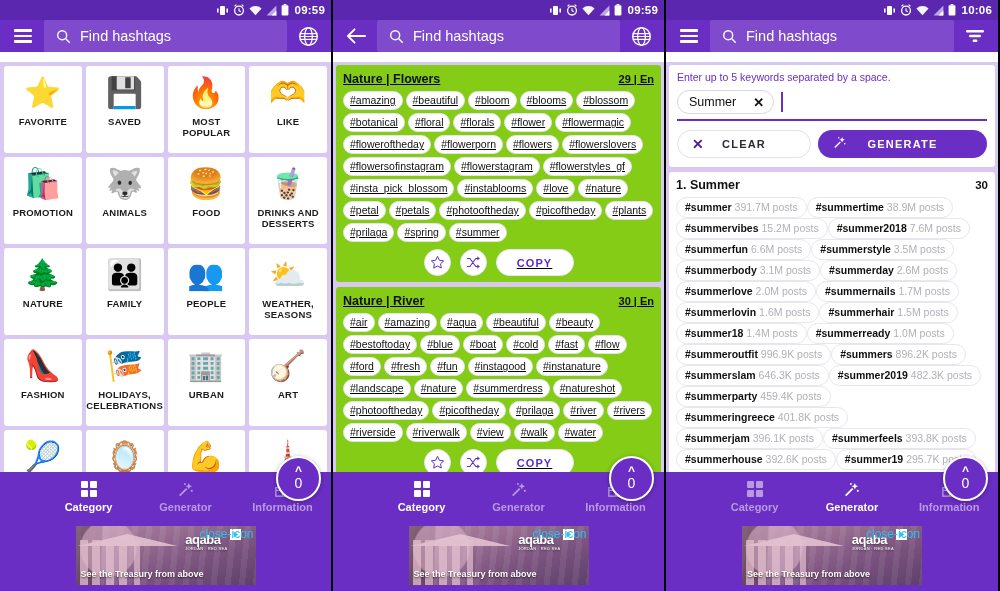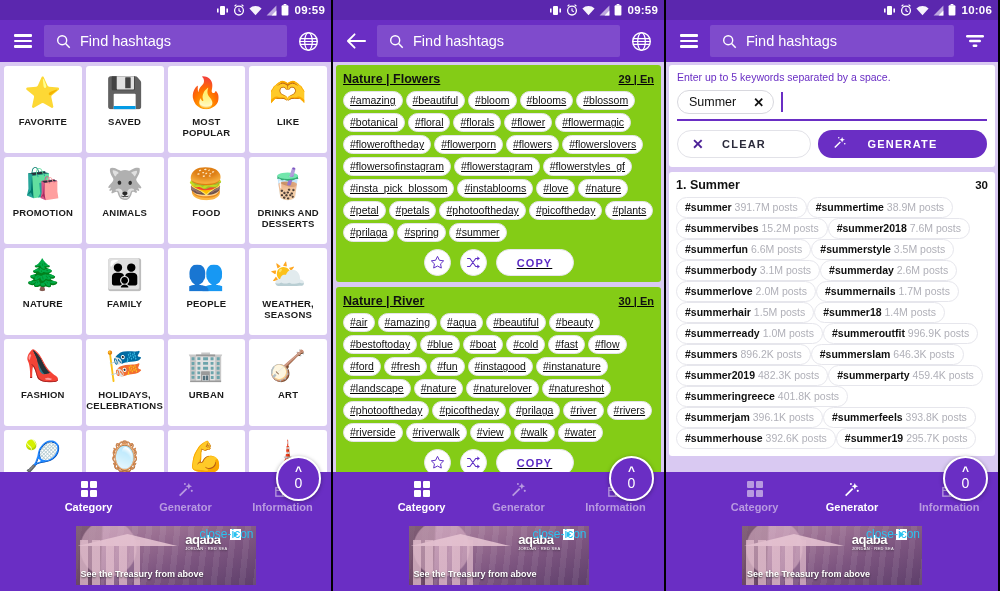--- a/index.html
+++ b/index.html
@@ -25,21 +25,21 @@
     height: 20px; background: #5b27ae;
     display: flex; align-items: center; justify-content: flex-end;
     padding-right: 6px; gap: 4px;
     color: #fff; font-size: 11px; font-weight: bold;
   }
   .sb-icon { display: inline-flex; align-items: center; height: 12px; }
   .sb-time { font-size: 11.5px; letter-spacing: .2px; margin-left: 2px; }
 
   
   .appbar {
-    height: 42px; background: #6a2ec4;
+    height: 32px; background: #6a2ec4;
     display: flex; align-items: center; padding: 0 8px; gap: 6px;
   }
   .icon-btn {
     width: 30px; height: 30px; flex: 0 0 30px;
     display: flex; align-items: center; justify-content: center;
     cursor: pointer;
   }
   .hamburger { width: 18px; }
   .hamburger span {
     display: block; height: 2.6px; background: #fff;
@@ -595,21 +595,21 @@
             <span class="tag">#cold</span>
             <span class="tag">#fast</span>
             <span class="tag">#flow</span>
             <span class="tag">#ford</span>
             <span class="tag">#fresh</span>
             <span class="tag">#fun</span>
             <span class="tag">#instagood</span>
             <span class="tag">#instanature</span>
             <span class="tag">#landscape</span>
             <span class="tag">#nature</span>
-            <span class="tag">#naturelover</span>
+            <span class="tag">#summerdress</span>
             <span class="tag">#natureshot</span>
             <span class="tag">#photooftheday</span>
             <span class="tag">#picoftheday</span>
             <span class="tag">#prilaga</span>
             <span class="tag">#river</span>
             <span class="tag">#rivers</span>
             <span class="tag">#riverside</span>
             <span class="tag">#riverwalk</span>
             <span class="tag">#view</span>
             <span class="tag">#walk</span>
@@ -801,20 +801,21 @@
             <span class="res-tag"><b>#summer</b><i> 391.7M posts</i></span>
             <span class="res-tag"><b>#summertime</b><i> 38.9M posts</i></span>
             <span class="res-tag"><b>#summervibes</b><i> 15.2M posts</i></span>
             <span class="res-tag"><b>#summer2018</b><i> 7.6M posts</i></span>
             <span class="res-tag"><b>#summerfun</b><i> 6.6M posts</i></span>
             <span class="res-tag"><b>#summerstyle</b><i> 3.5M posts</i></span>
             <span class="res-tag"><b>#summerbody</b><i> 3.1M posts</i></span>
             <span class="res-tag"><b>#summerday</b><i> 2.6M posts</i></span>
             <span class="res-tag"><b>#summerlove</b><i> 2.0M posts</i></span>
             <span class="res-tag"><b>#summernails</b><i> 1.7M posts</i></span>
+            <span class="res-tag"><b>#summerlovin</b><i> 1.6M posts</i></span>
             <span class="res-tag"><b>#summerhair</b><i> 1.5M posts</i></span>
             <span class="res-tag"><b>#summer18</b><i> 1.4M posts</i></span>
             <span class="res-tag"><b>#summerready</b><i> 1.0M posts</i></span>
             <span class="res-tag"><b>#summeroutfit</b><i> 996.9K posts</i></span>
             <span class="res-tag"><b>#summers</b><i> 896.2K posts</i></span>
             <span class="res-tag"><b>#summerslam</b><i> 646.3K posts</i></span>
             <span class="res-tag"><b>#summer2019</b><i> 482.3K posts</i></span>
             <span class="res-tag"><b>#summerparty</b><i> 459.4K posts</i></span>
             <span class="res-tag"><b>#summeringreece</b><i> 401.8K posts</i></span>
             <span class="res-tag"><b>#summerjam</b><i> 396.1K posts</i></span>

